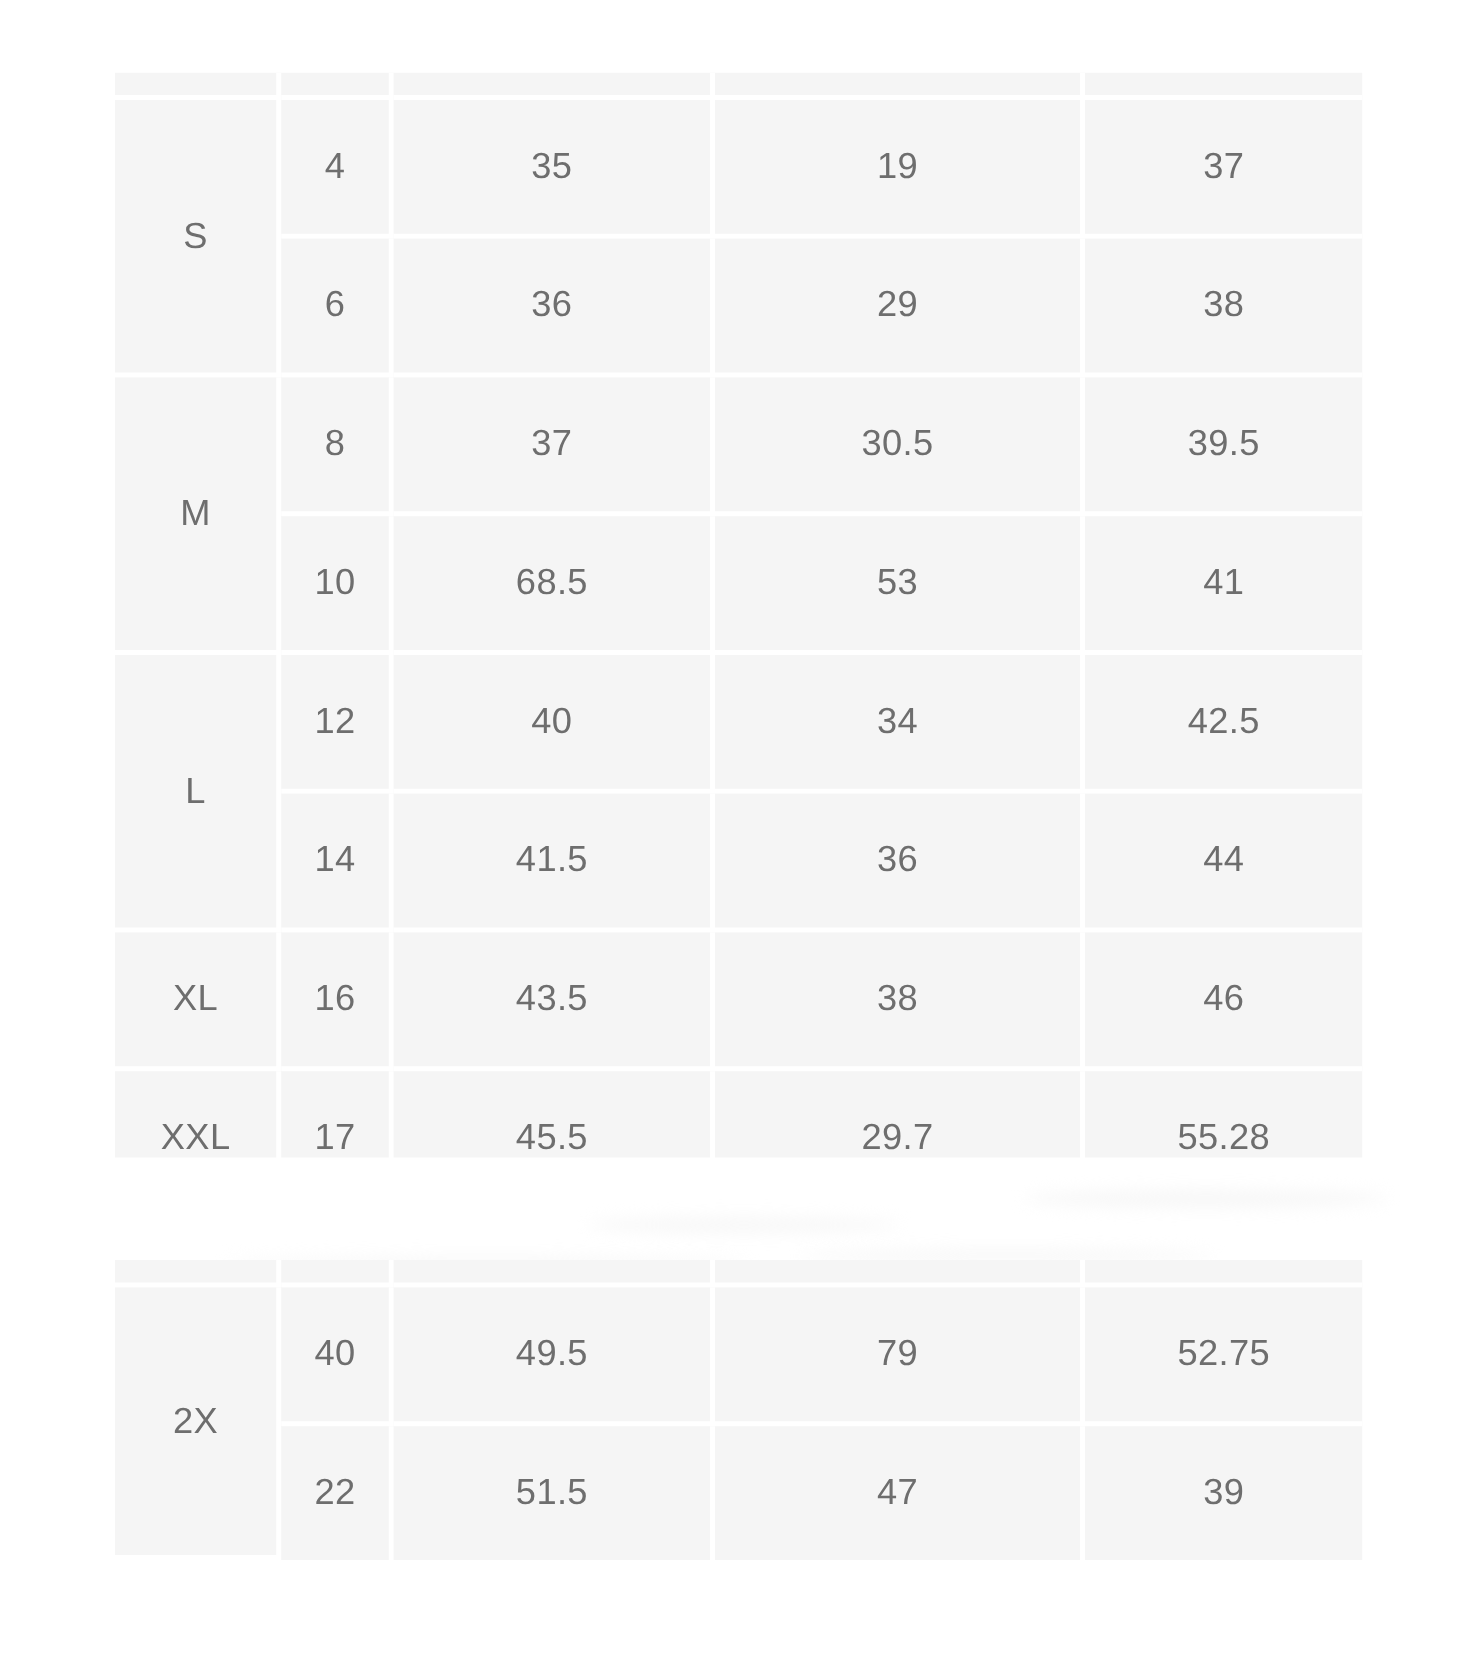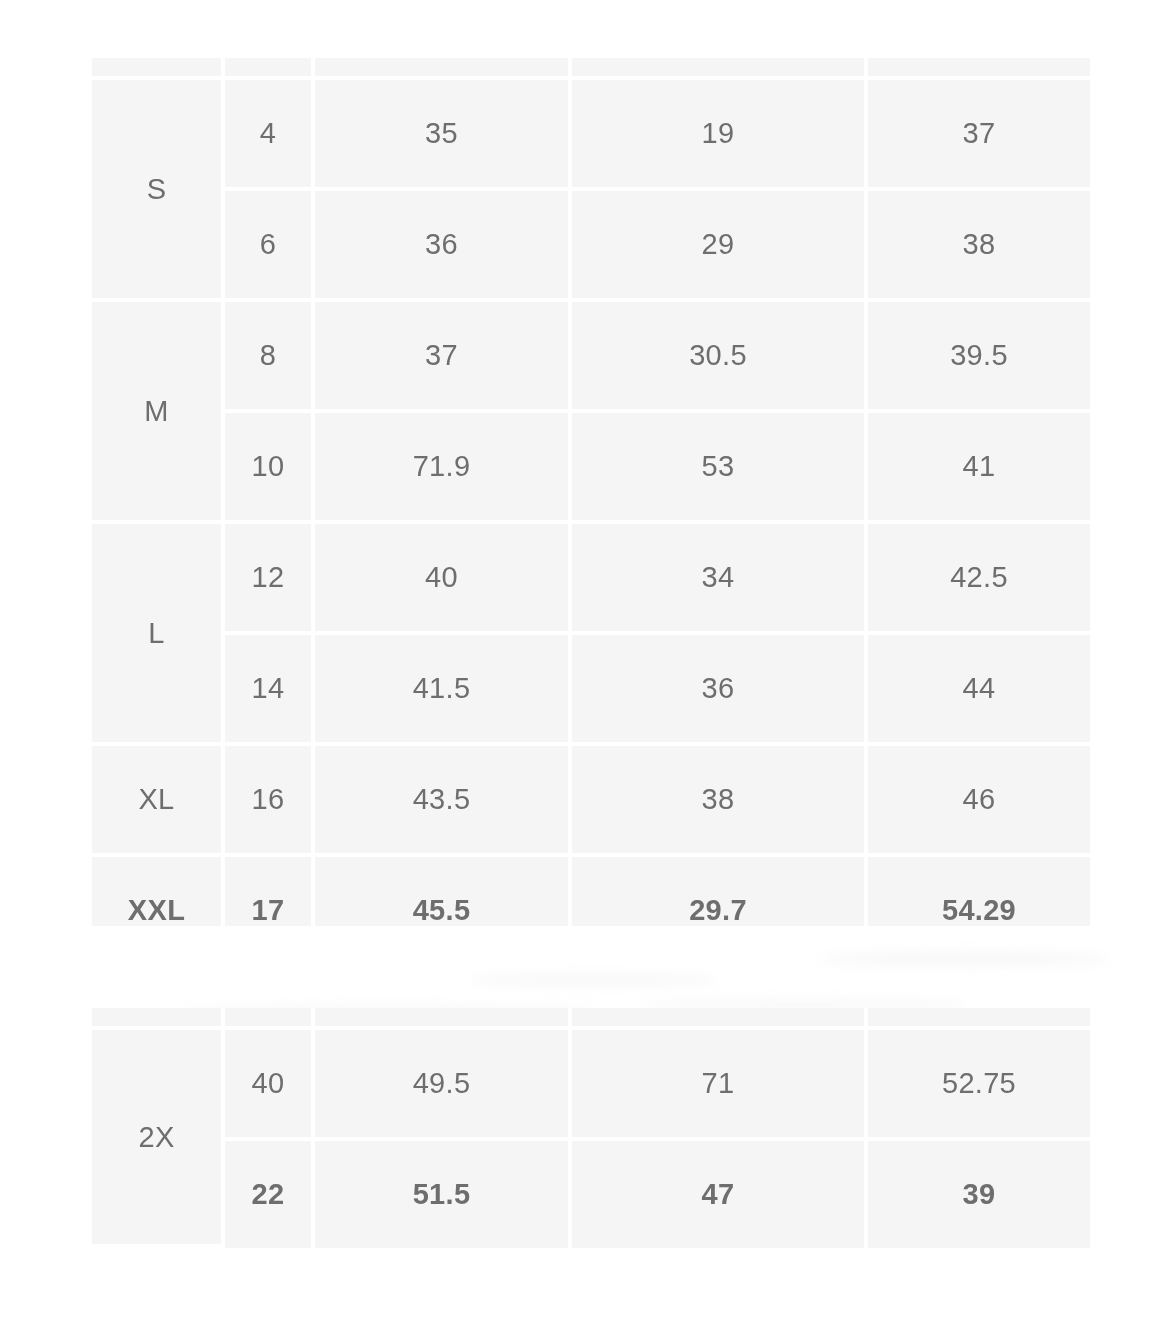--- a/index.html
+++ b/index.html
@@ -63,21 +63,21 @@
     color: #6e6e6e;
     font-size: 29px;
     font-weight: 400;
     text-align: center;
     vertical-align: middle;
     padding: 0;
     height: 107px;
     letter-spacing: 0.3px;
   }
   table.size-table td:last-child { border-right: none; }
-  table.size-table tr:last-child td { border-bottom: none; font-weight: bold; }
+  table.size-table tr:last-child td { border-bottom: none; }
 
   
   col.c-size  { width: 133px; }
   col.c-num   { width: 90px;  }
   col.c-a     { width: 257px; }
   col.c-b     { width: 296px; }
   col.c-c     { width: 222px; }
 
   td.size-cell { font-size: 29px; }
 
@@ -154,21 +154,21 @@
           </tr>
           <tr>
             <td class="size-cell" rowspan="2">M</td>
             <td>8</td>
             <td>37</td>
             <td>30.5</td>
             <td>39.5</td>
           </tr>
           <tr>
             <td>10</td>
-            <td>71.9</td>
+            <td>68.5</td>
             <td>53</td>
             <td>41</td>
           </tr>
           <tr>
             <td class="size-cell" rowspan="2">L</td>
             <td>12</td>
             <td>40</td>
             <td>34</td>
             <td>42.5</td>
           </tr>
@@ -183,21 +183,21 @@
             <td>16</td>
             <td>43.5</td>
             <td>38</td>
             <td>46</td>
           </tr>
           <tr>
             <td class="size-cell" rowspan="1">XXL</td>
             <td>17</td>
             <td>45.5</td>
             <td>29.7</td>
-            <td>54.29</td>
+            <td>55.28</td>
           </tr>
         </tbody>
       </table>
     </div>
 
   <div class="seam-wash a"></div>
   <div class="smudge s1"></div>
   <div class="smudge s2"></div>
   <div class="smudge s3"></div>
   <div class="smudge s4"></div>
@@ -216,21 +216,21 @@
             <td></td>
             <td></td>
             <td></td>
             <td></td>
             <td></td>
           </tr>
           <tr>
             <td class="size-cell" rowspan="2">2X</td>
             <td>40</td>
             <td>49.5</td>
-            <td>71</td>
+            <td>79</td>
             <td>52.75</td>
           </tr>
           <tr>
             <td>22</td>
             <td>51.5</td>
             <td>47</td>
             <td>39</td>
           </tr>
         </tbody>
       </table>

